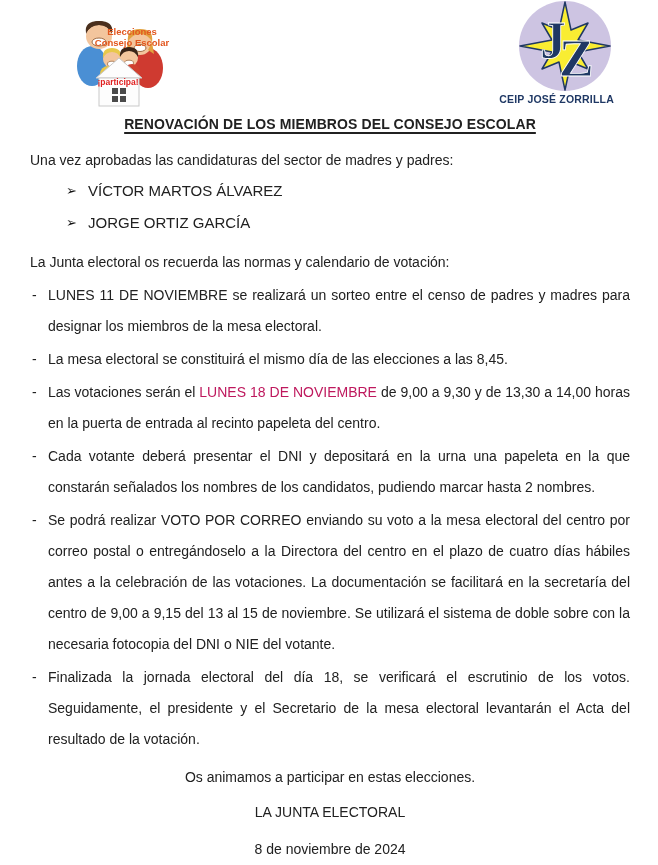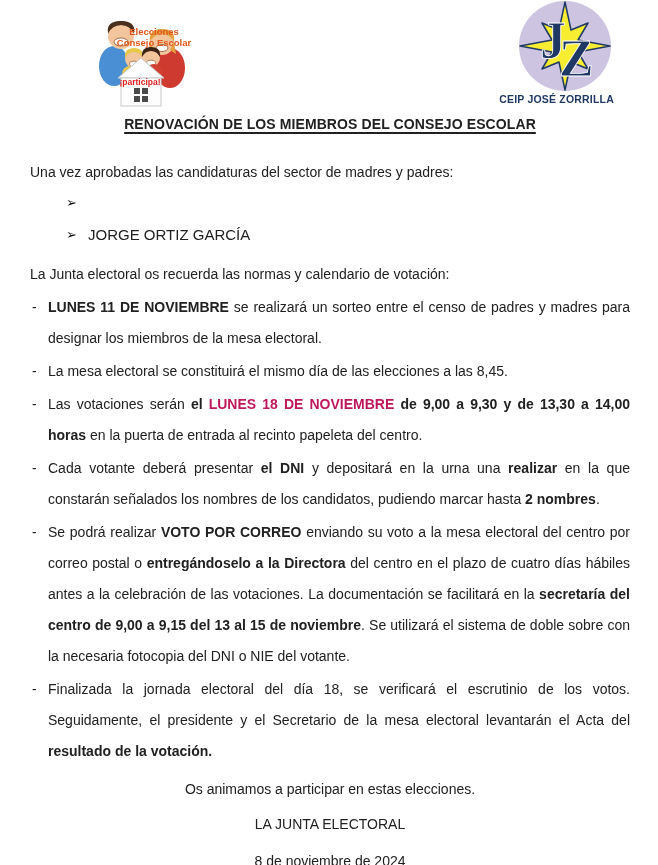--- a/index.html
+++ b/index.html
@@ -8,57 +8,57 @@
     background: #ffffff;
     font-family: "Liberation Sans", sans-serif;
     color: #212121;
     overflow: hidden;
     position: relative;
   }
   .content { padding: 0 28px 0 30px; }
 
   
   .header { position: relative; height: 112px; }
-  .logo-left { position: absolute; left: 88px; top: 8px; width: 114px; height: 100px; text-align: center; }
+  .logo-left { position: absolute; left: 66px; top: 8px; width: 114px; height: 100px; text-align: center; }
   .logo-right { position: absolute; left: 518px; top: 0; width: 94px; height: 92px; }
   .school-name {
     position: absolute; left: 484px; top: 93px; width: 130px;
     text-align: right; font-weight: bold; font-size: 10.5px;
     color: #1f3864; letter-spacing: 0.2px; white-space: nowrap;
   }
 
   
   .doc-title {
     margin: 2px 0 12px 0;
     text-align: center;
     font-size: 14px; font-weight: bold;
     text-decoration: underline;
     text-decoration-thickness: 1.5px;
     text-underline-offset: 3px;
     line-height: 20px;
     letter-spacing: 0.1px;
   }
 
   
-  .intro { margin: 28px 0 0 0; font-size: 14px; line-height: 20px; }
+  .intro { margin: 16px 0 0 0; font-size: 14px; line-height: 20px; }
   .candidates { list-style: none; margin: 4px 0 0 36px; padding: 0; }
   .candidates li { height: 32px; display: flex; align-items: center; font-size: 15px; }
   .candidates .arrow { width: 22px; font-size: 13px; color: #111; }
   .rules-intro { margin: 14px 0 0 0; font-size: 14px; line-height: 20px; }
 
   #rules-list { margin-top: 8px; font-size: 14px; }
   .rule {
     position: relative;
     padding-left: 18px;
     margin: 0 0 2px 0;
     text-align: justify;
     line-height: 31px;
   }
   .rule .dash { position: absolute; left: 2px; top: 0; }
-  .rule-text .seg-b { font-weight: bold; }
+  .rule-text .seg-b { font-weight: normal; }
 
   .center-line { text-align: center; font-size: 14px; line-height: 20px; }
   .closing    { margin: 12px 0 0 0; }
   .signature  { margin: 15px 0 16px 0; }
   .doc-date   { margin: 17px 0 0 0; }
 </style>
 </head>
 <body>
 
 <div class="page">
@@ -116,34 +116,35 @@
   </div>
 
   <div class="content">
     <h1 class="doc-title">RENOVACIÓN DE LOS MIEMBROS DEL CONSEJO ESCOLAR</h1>
 
     <p class="intro">Una vez aprobadas las candidaturas del sector de madres y padres:</p>
 
     <ul class="candidates">
       <li>
         <span class="arrow">➢</span>
+        <span>VÍCTOR MARTOS ÁLVAREZ</span>
       </li>
       <li>
         <span class="arrow">➢</span>
         <span>JORGE ORTIZ GARCÍA</span>
       </li>
     </ul>
 
     <p class="rules-intro">La Junta electoral os recuerda las normas y calendario de votación:</p>
 
     <div id="rules-list">
         <div class="rule"><span class="dash">-</span><span class="rule-text"><span class="seg-b">LUNES 11 DE NOVIEMBRE</span><span> se realizará un sorteo entre el censo de padres y madres para designar los miembros de la mesa electoral.</span></span></div>
         <div class="rule"><span class="dash">-</span><span class="rule-text"><span>La mesa electoral se constituirá el mismo día de las elecciones a las 8,45.</span></span></div>
         <div class="rule"><span class="dash">-</span><span class="rule-text"><span>Las votaciones serán </span><span class="seg-b">el </span><span class="seg-b" style="color: #be185d;">LUNES 18 DE NOVIEMBRE</span><span class="seg-b"> de 9,00 a 9,30 y de 13,30 a 14,00 horas</span><span> en la puerta de entrada al recinto papeleta del centro.</span></span></div>
-        <div class="rule"><span class="dash">-</span><span class="rule-text"><span>Cada votante deberá presentar </span><span class="seg-b">el DNI</span><span> y depositará en la urna una </span><span class="seg-b">realizar</span><span> en la que constarán señalados los nombres de los candidatos, pudiendo marcar hasta </span><span class="seg-b">2 nombres</span><span>.</span></span></div>
+        <div class="rule"><span class="dash">-</span><span class="rule-text"><span>Cada votante deberá presentar </span><span class="seg-b">el DNI</span><span> y depositará en la urna una </span><span class="seg-b">papeleta</span><span> en la que constarán señalados los nombres de los candidatos, pudiendo marcar hasta </span><span class="seg-b">2 nombres</span><span>.</span></span></div>
         <div class="rule"><span class="dash">-</span><span class="rule-text"><span>Se podrá realizar </span><span class="seg-b">VOTO POR CORREO</span><span> enviando su voto a la mesa electoral del centro por correo postal o </span><span class="seg-b">entregándoselo a la Directora</span><span> del centro en el plazo de cuatro días hábiles antes a la celebración de las votaciones. La documentación se facilitará en la </span><span class="seg-b">secretaría del centro de 9,00 a 9,15 del 13 al 15 de noviembre</span><span>. Se utilizará el sistema de doble sobre con la necesaria fotocopia del DNI o NIE del votante.</span></span></div>
         <div class="rule"><span class="dash">-</span><span class="rule-text"><span>Finalizada la jornada electoral del día 18, se verificará el escrutinio de los votos. Seguidamente, el presidente y el Secretario de la mesa electoral levantarán el Acta del </span><span class="seg-b">resultado de la votación.</span></span></div>
       </div>
 
     <p class="center-line closing">Os animamos a participar en estas elecciones.</p>
     <p class="center-line signature">LA JUNTA ELECTORAL</p>
     <p class="center-line doc-date">8 de noviembre de 2024</p>
   </div>
 </div>
 

